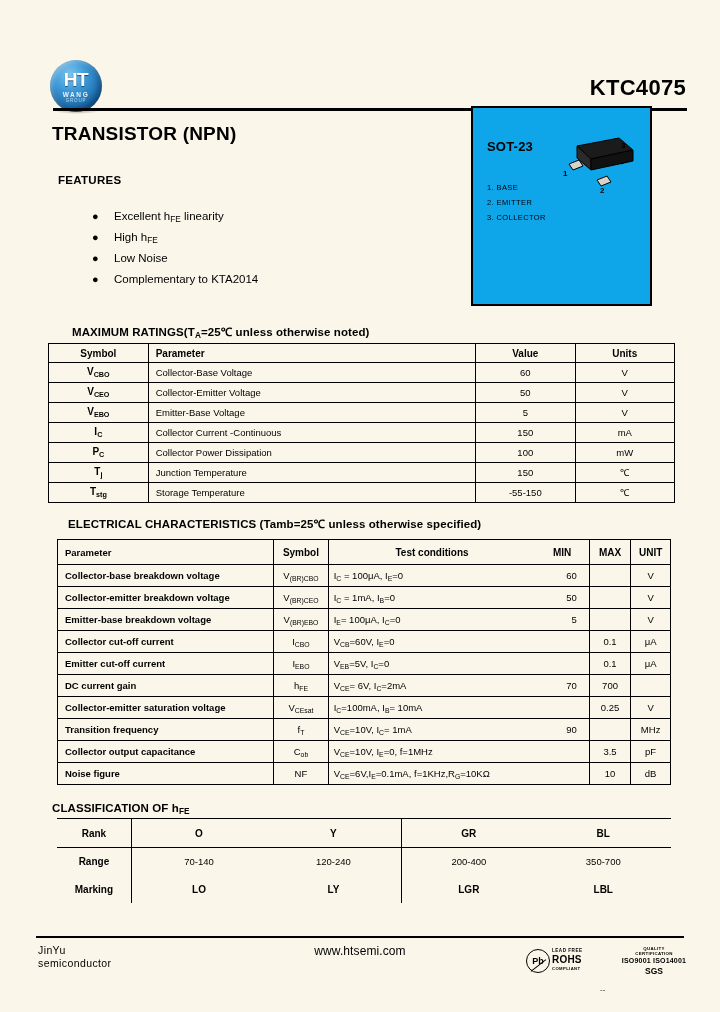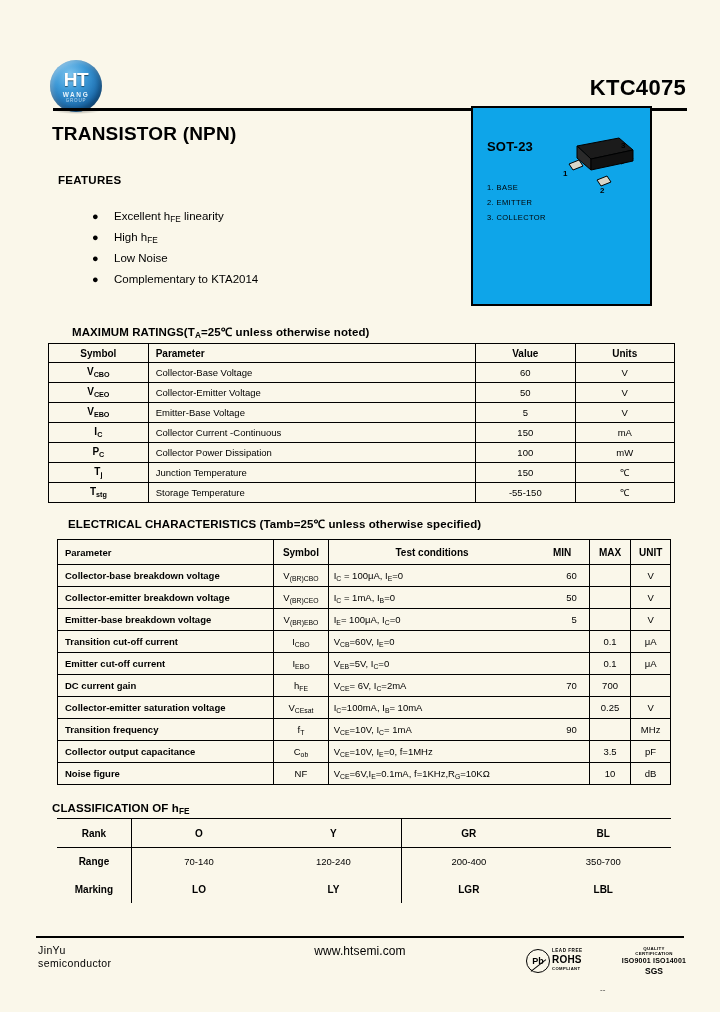--- a/index.html
+++ b/index.html
@@ -459,21 +459,21 @@
         </tr>
         <tr>
           <td class="e-par">Emitter-base breakdown voltage</td>
           <td class="e-sym">V<sub>(BR)EBO</sub></td>
           <td class="e-cond">I<sub>E</sub>= 100μA, I<sub>C</sub>=0</td>
           <td class="e-min">5</td>
           <td class="e-max"></td>
           <td class="e-uni">V</td>
         </tr>
         <tr>
-          <td class="e-par">Transition cut-off current</td>
+          <td class="e-par">Collector cut-off current</td>
           <td class="e-sym">I<sub>CBO</sub></td>
           <td class="e-cond">V<sub>CB</sub>=60V, I<sub>E</sub>=0</td>
           <td class="e-min"></td>
           <td class="e-max">0.1</td>
           <td class="e-uni">μA</td>
         </tr>
         <tr>
           <td class="e-par">Emitter cut-off current</td>
           <td class="e-sym">I<sub>EBO</sub></td>
           <td class="e-cond">V<sub>EB</sub>=5V, I<sub>C</sub>=0</td>

